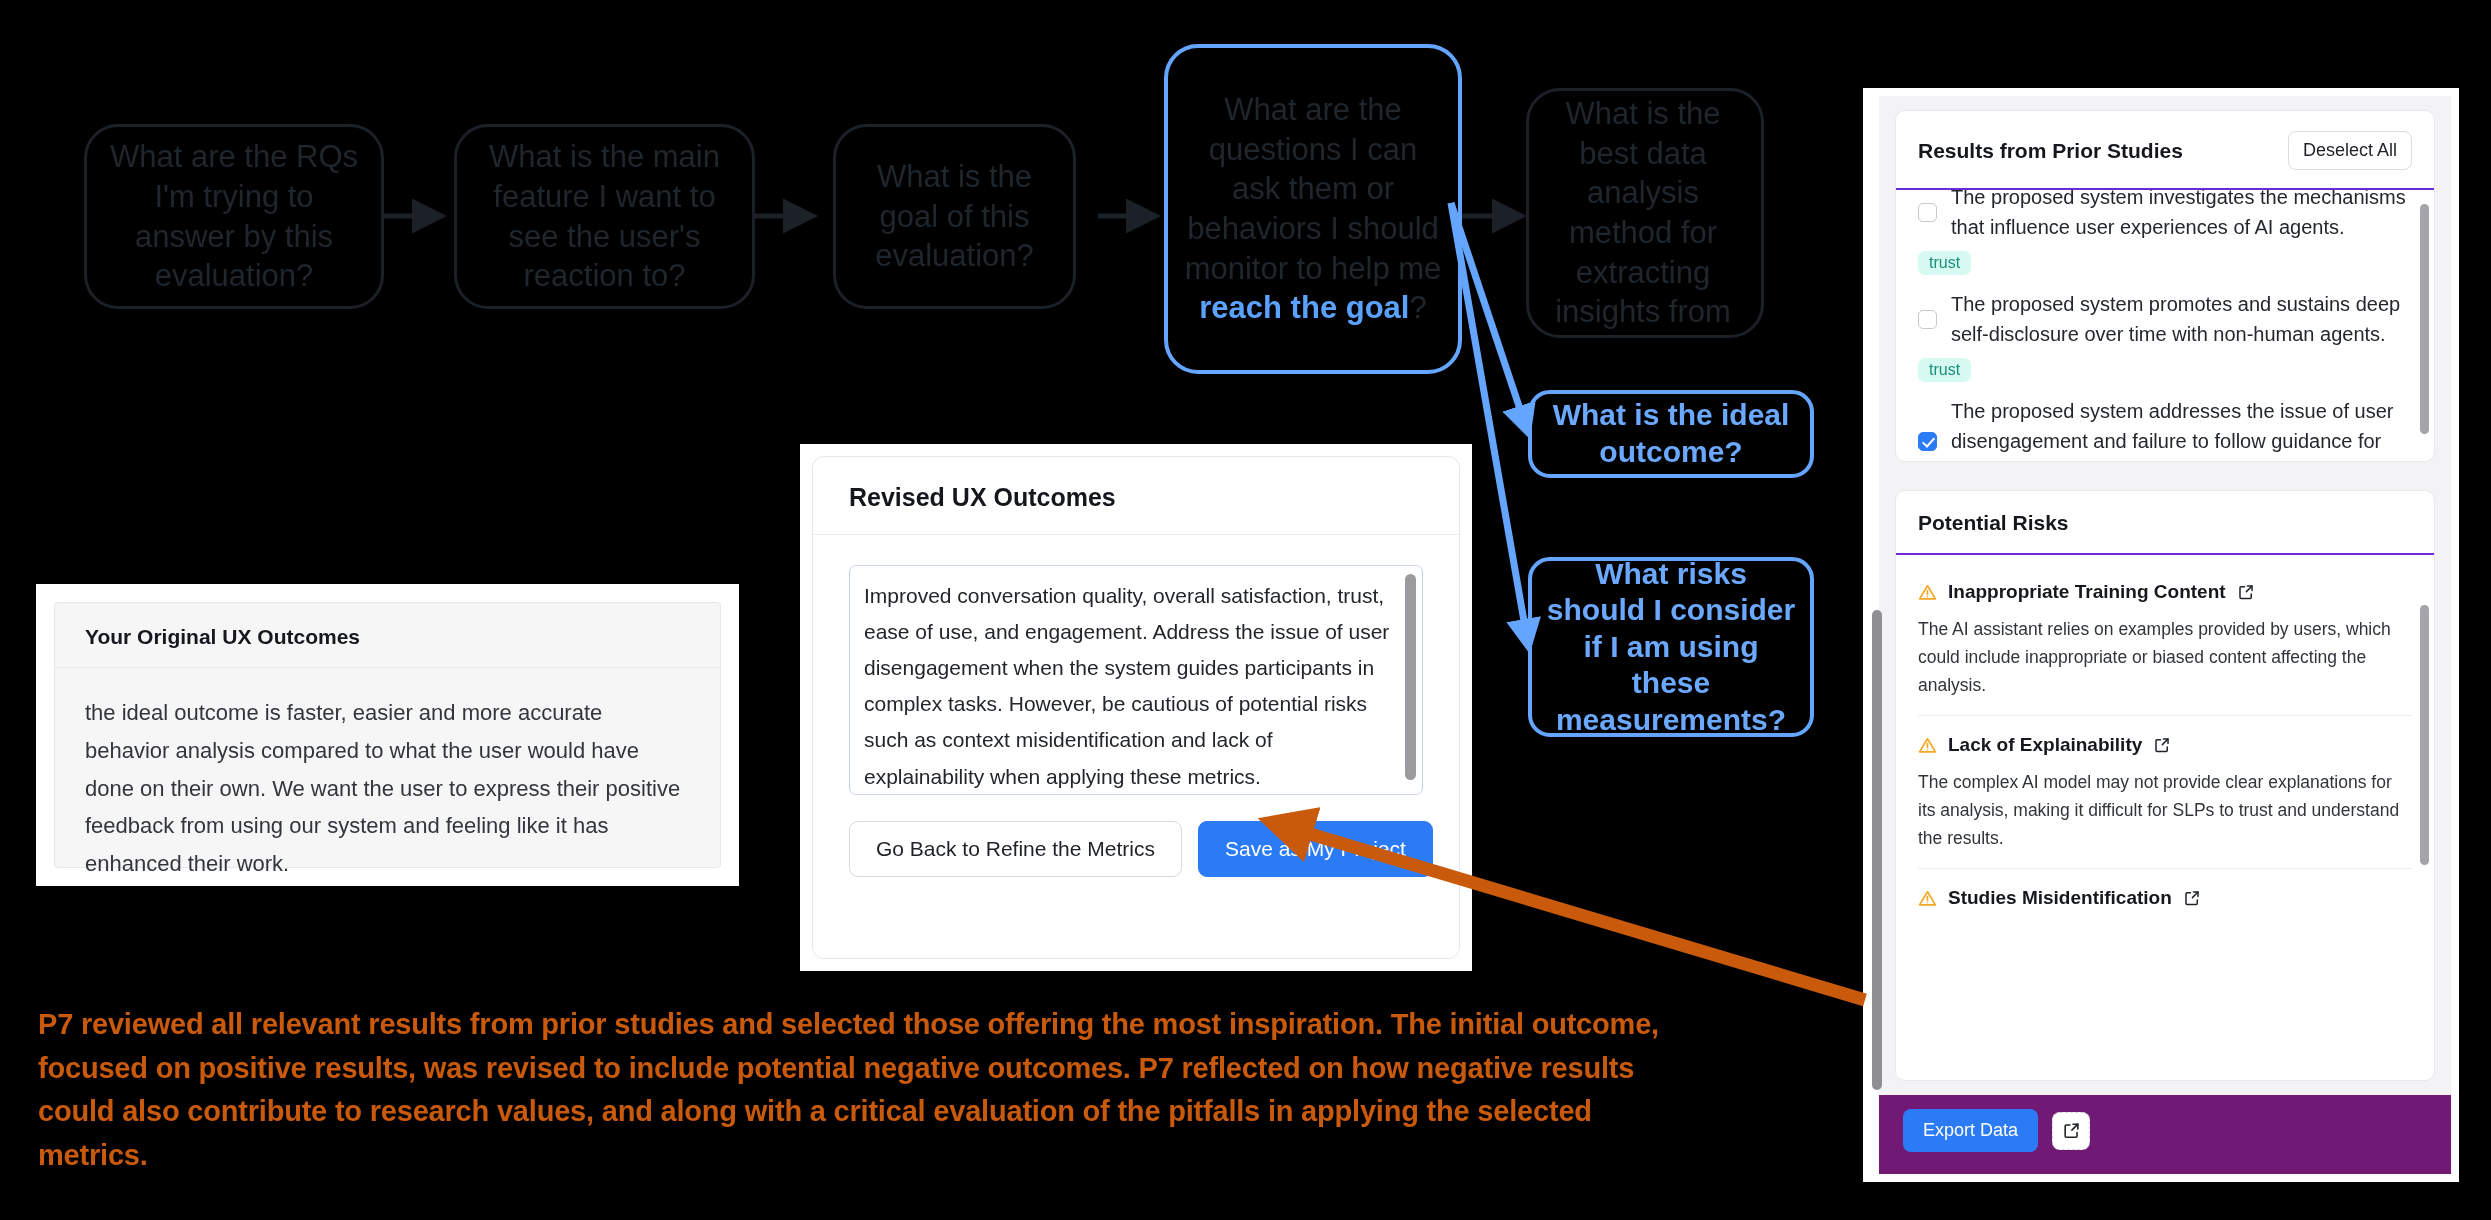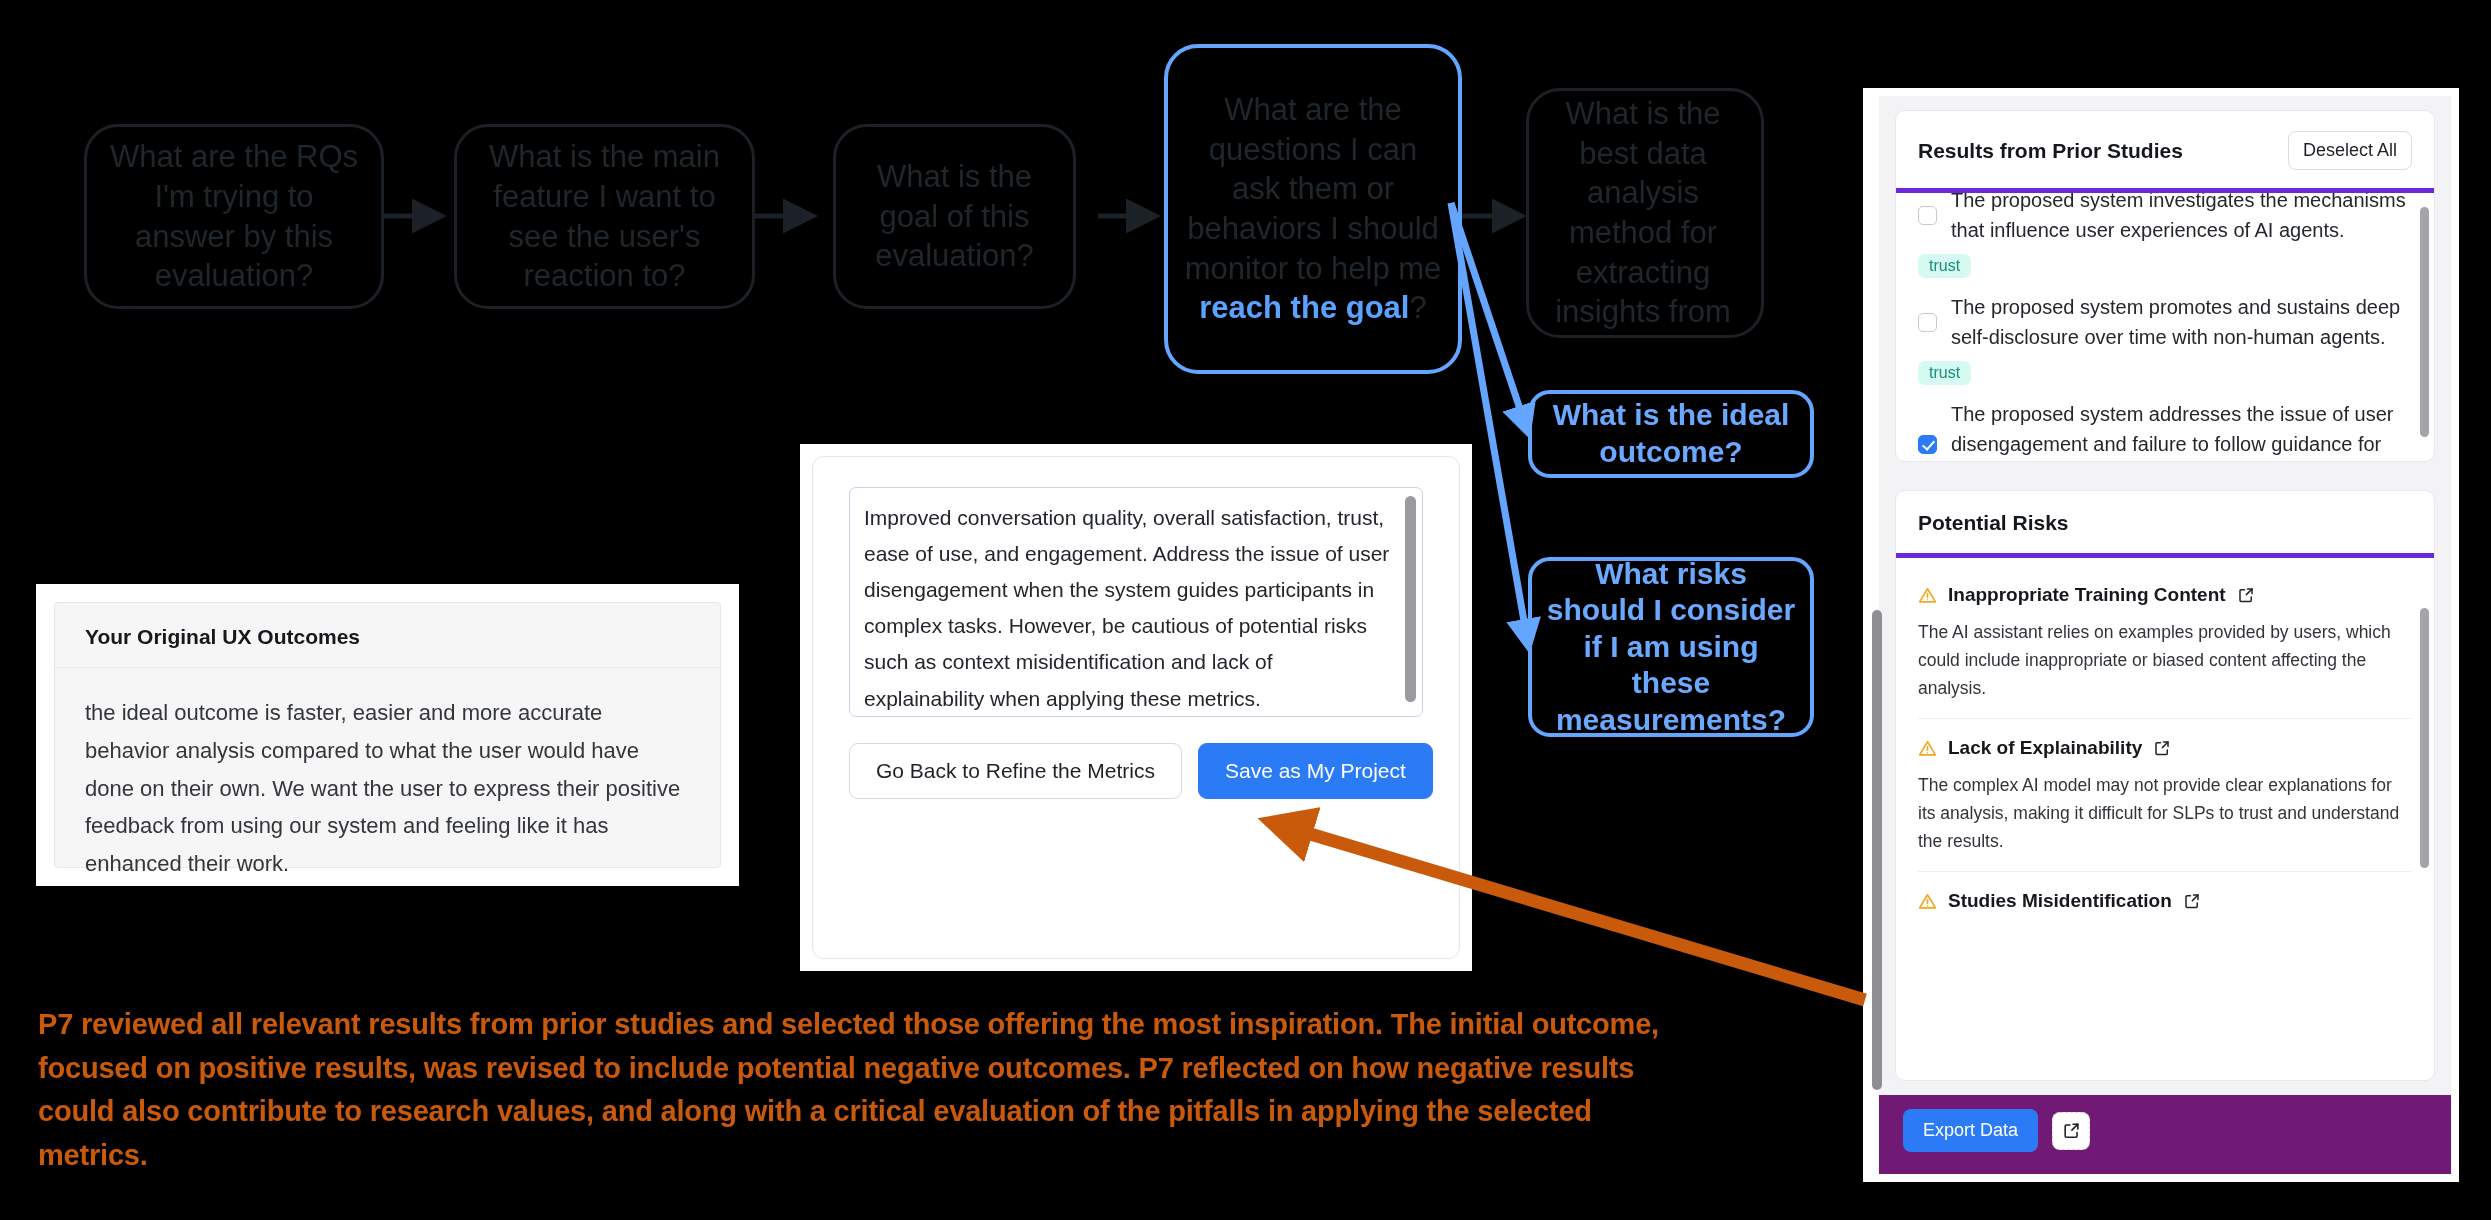--- a/index.html
+++ b/index.html
@@ -118,21 +118,21 @@
     display:flex;flex-direction:column;
     position:relative;
   }
   .panel-card{
     background:#fff;border:1px solid #e8e8ec;border-radius:10px;
     margin:14px 16px;box-sizing:border-box;display:flex;flex-direction:column;
     min-height:0;
   }
   .panel-card .pc-head{
     display:flex;align-items:center;justify-content:space-between;
-    padding:20px 22px 18px 22px;border-bottom:5px solid #6d28d9;
+    padding:20px 22px 18px 22px;border-bottom:2px solid #6d28d9;
   }
   .pc-title{font-weight:bold;font-size:21px;color:#14171b;}
   .pc-btn{
     font-size:18px;color:#1e2126;background:#fff;
     border:1px solid #dcdce1;border-radius:8px;padding:8px 14px;cursor:pointer;
   }
   .pc-body{padding:10px 22px 14px 22px;position:relative;overflow:hidden;}
   .scrollbar{
     position:absolute;right:5px;width:9px;background:#a5a5a9;border-radius:5px;
   }
@@ -246,20 +246,21 @@
 
   <div id="orig-wrap">
     <div id="orig-card">
       <div class="card-head">Your Original UX Outcomes</div>
       <div class="card-body">the ideal outcome is faster, easier and more accurate behavior analysis compared to what the user would have done on their own. We want the user to express their positive feedback from using our system and feeling like it has enhanced their work.</div>
     </div>
   </div>
 
   <div id="revised-wrap">
     <div id="revised-card">
+      <div class="card-head">Revised UX Outcomes</div>
       <div class="card-body">
         <div class="textarea-box">
           <span>Improved conversation quality, overall satisfaction, trust, ease of use, and engagement. Address the issue of user disengagement when the system guides participants in complex tasks. However, be cautious of potential risks such as context misidentification and lack of explainability when applying these metrics.</span>
           <div class="tscroll"></div>
         </div>
       </div>
       <div class="card-foot">
         <button class="btn btn-secondary">Go Back to Refine the Metrics</button>
         <button class="btn btn-primary">Save as My Project</button>
       </div>

